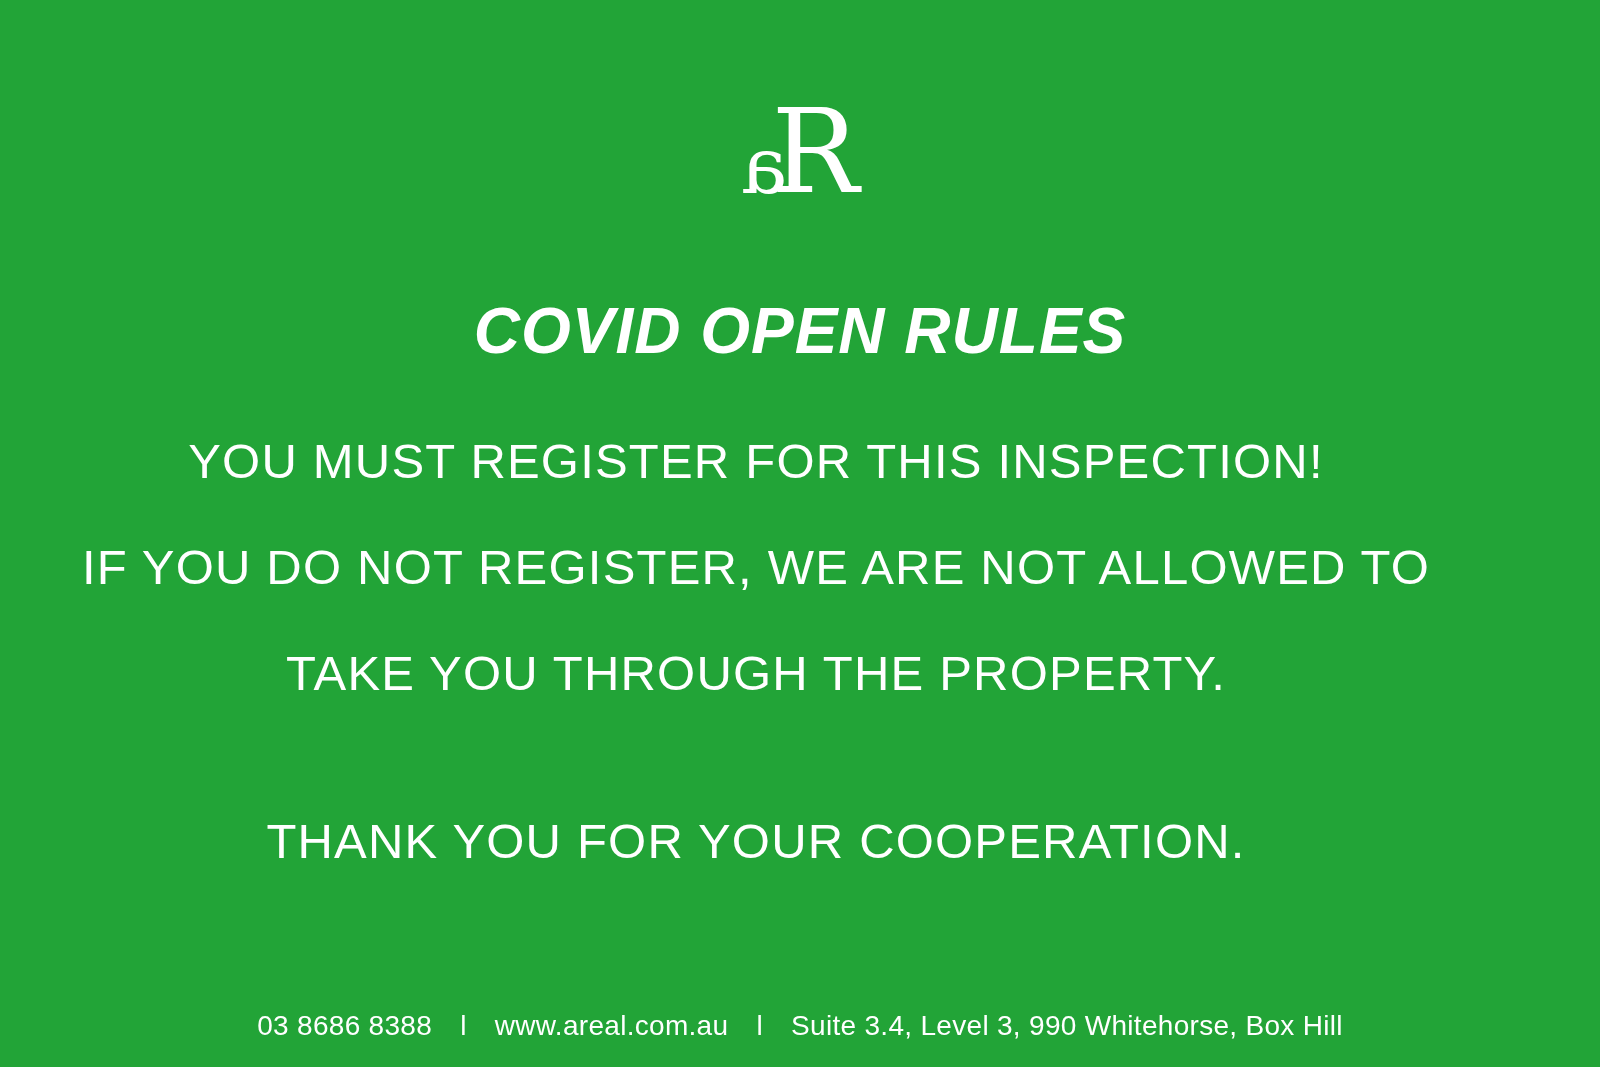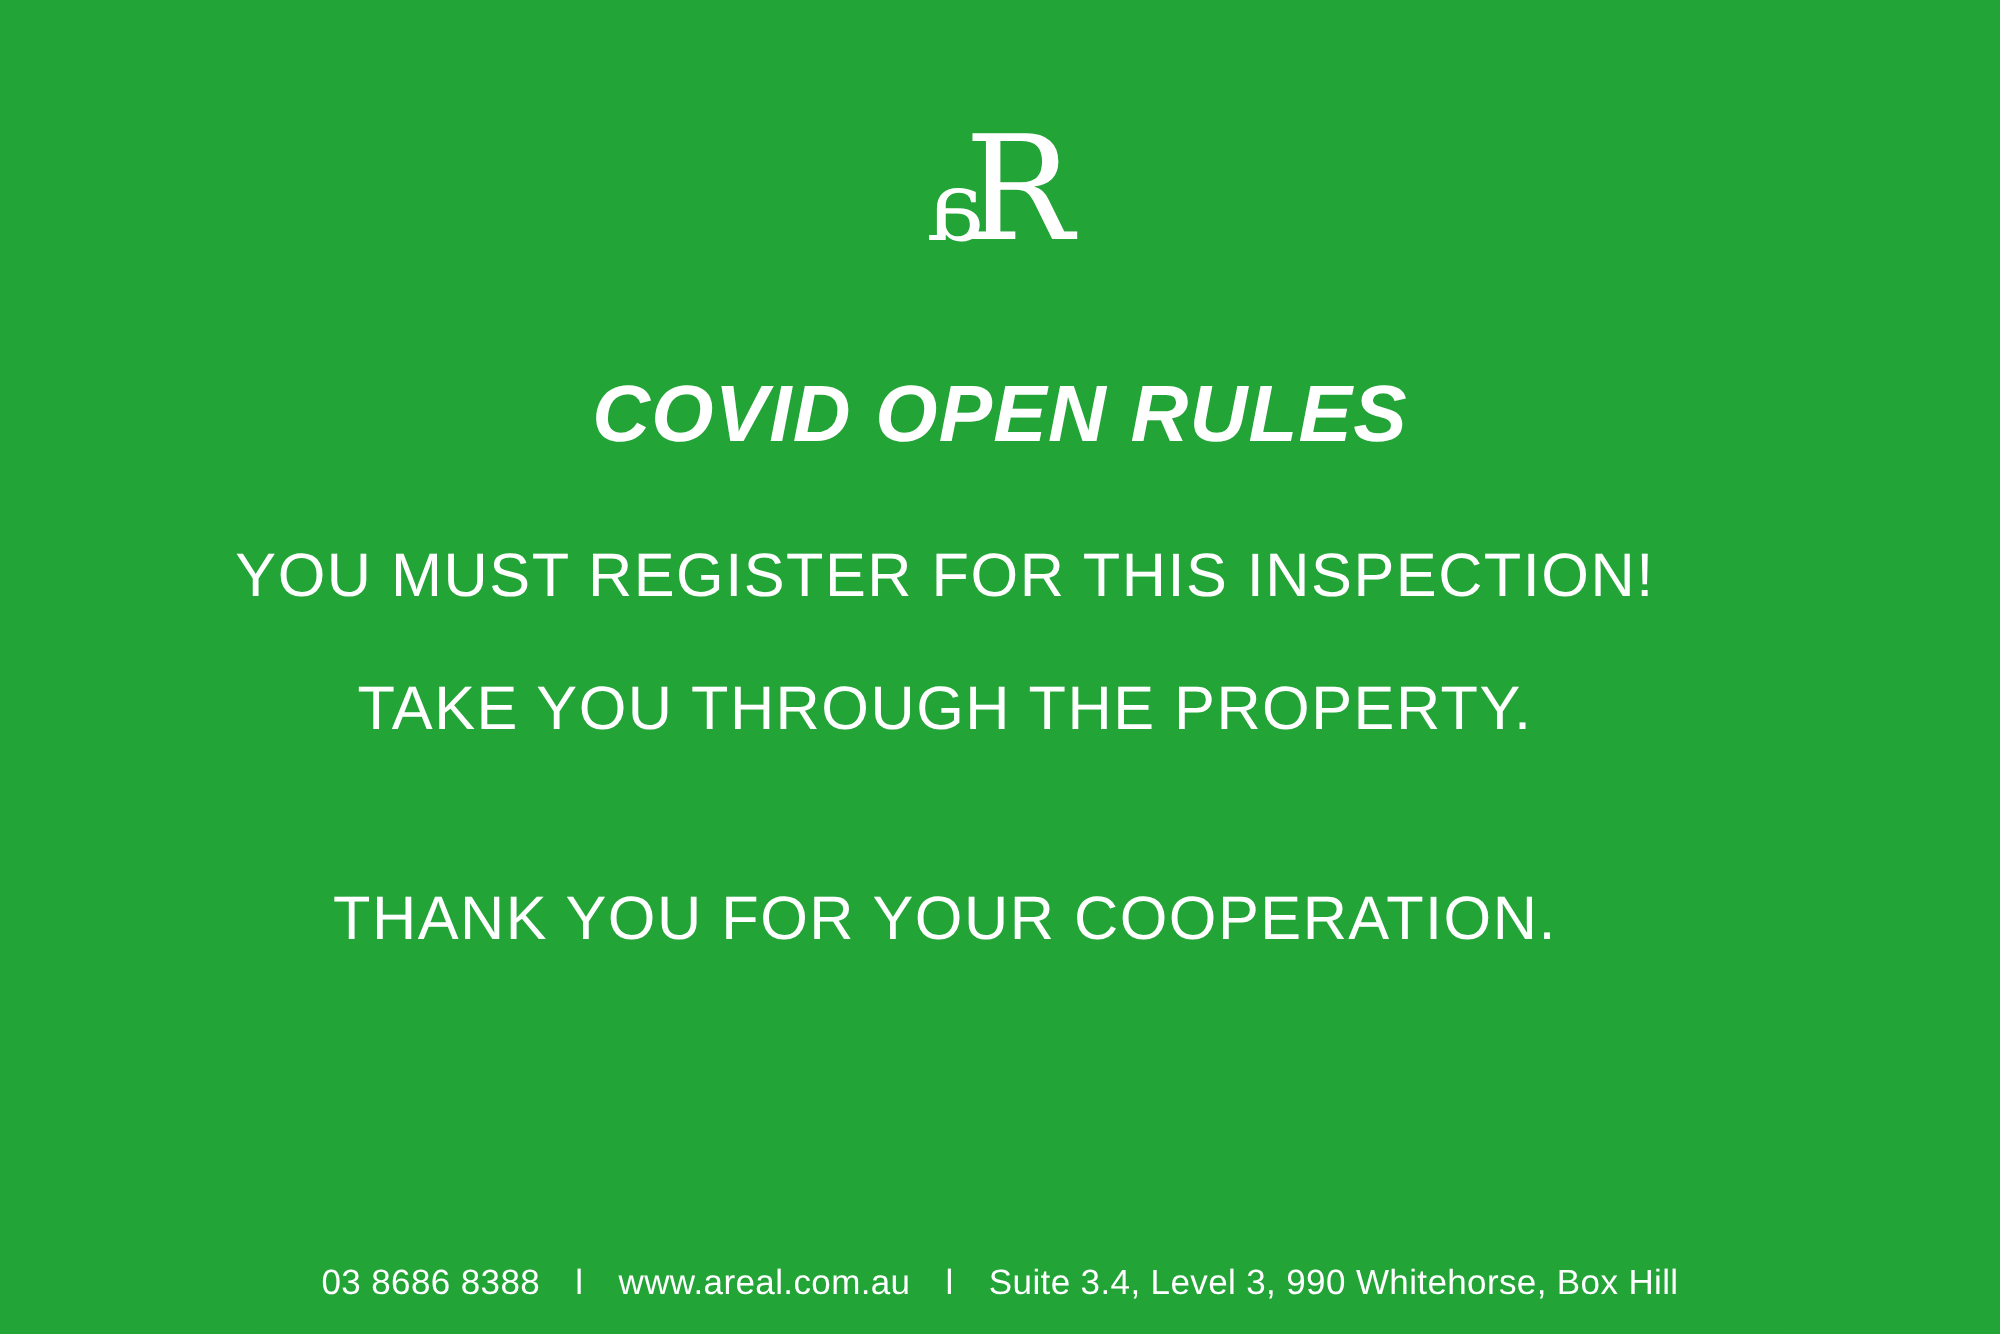--- a/index.html
+++ b/index.html
@@ -152,20 +152,21 @@
   <div id="logo-block">
     <div class="logo-wordmark">
       <span class="logo-ar"><span class="logo-a">a</span><span class="logo-r">R</span></span>
     </div>
   </div>
 
   <div id="headline">COVID OPEN RULES</div>
 
   <div id="body-copy">
     <div class="body-line">YOU MUST REGISTER FOR THIS INSPECTION!</div>
+    <div class="body-line">IF YOU DO NOT REGISTER, WE ARE NOT ALLOWED TO</div>
     <div class="body-line">TAKE YOU THROUGH THE PROPERTY.</div>
     <div class="body-line spacer-before">THANK YOU FOR YOUR COOPERATION.</div>
   </div>
 
   <div id="footer">
     <span class="fitem">03 8686 8388</span>
     <span class="fsep">l</span>
     <span class="fitem">www.areal.com.au</span>
     <span class="fsep">l</span>
     <span class="fitem">Suite 3.4, Level 3, 990 Whitehorse, Box Hill</span>

